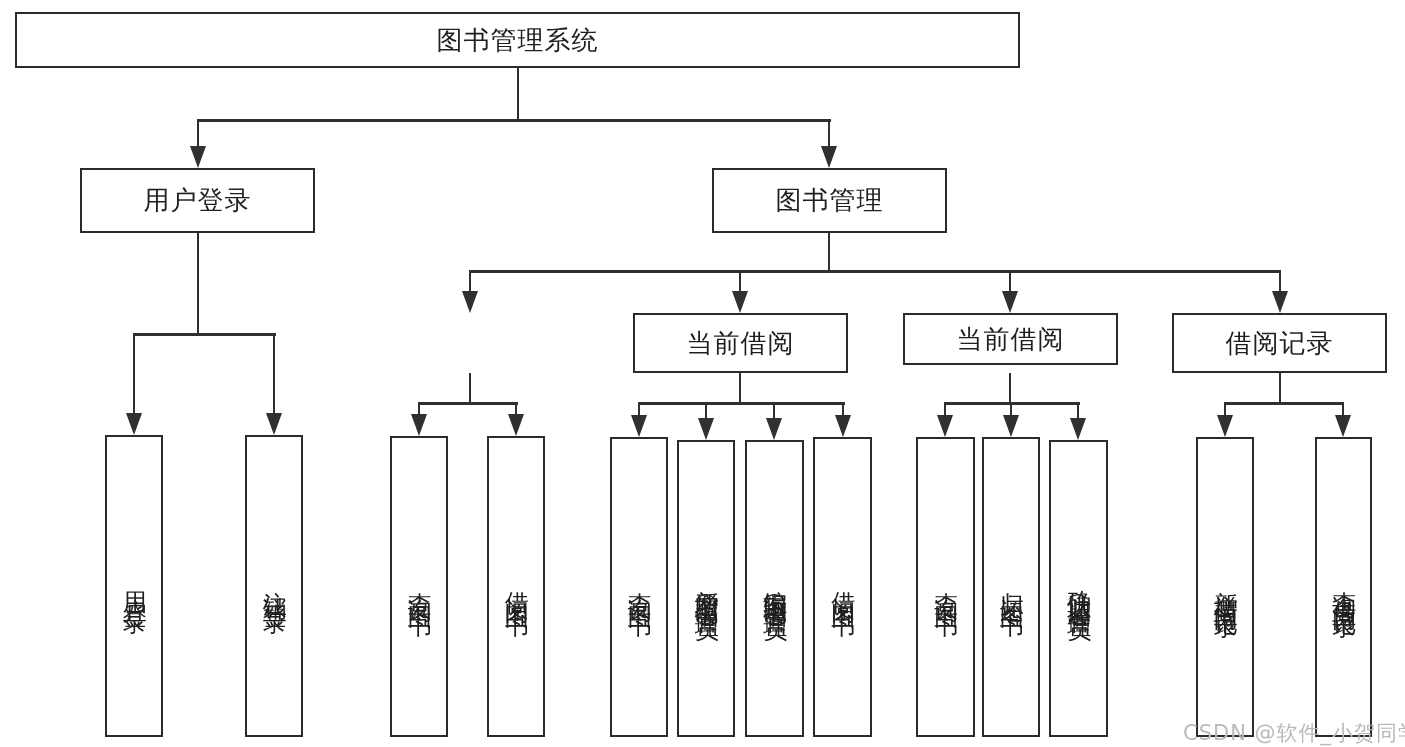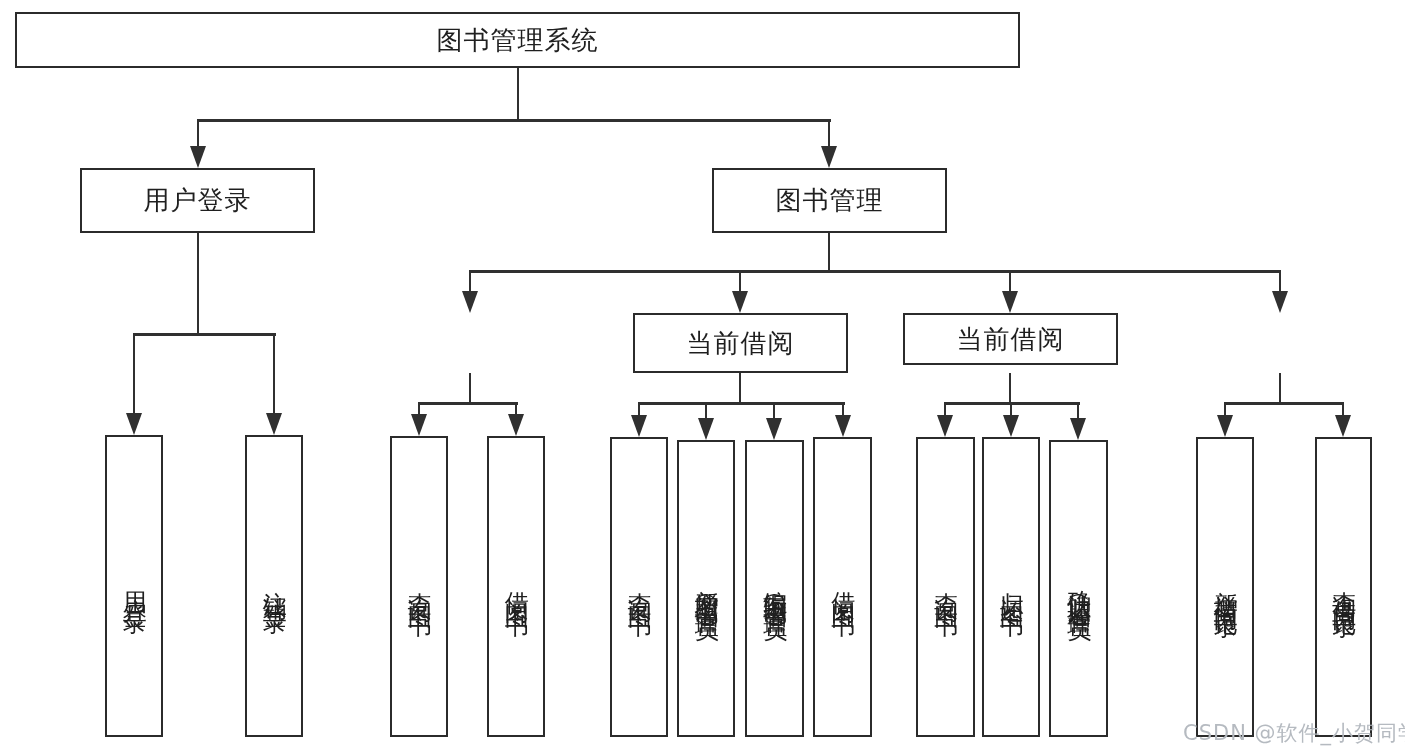--- a/index.html
+++ b/index.html
@@ -77,20 +77,23 @@
   <div class="arrow" style="left:1002px;top:291px;"></div>
   <div class="edge v" style="left:1279px;top:270px;height:33px;"></div>
   <div class="arrow" style="left:1272px;top:291px;"></div>
 
   <div class="node" style="left:633px;top:313px;width:215px;height:60px;">
     <span class="hlabel">当前借阅</span>
   </div>
   <div class="node" style="left:903px;top:313px;width:215px;height:52px;">
     <span class="hlabel">当前借阅</span>
   </div>
+  <div class="node" style="left:1172px;top:313px;width:215px;height:60px;">
+    <span class="hlabel">借阅记录</span>
+  </div>
 
   <div class="edge v" style="left:469px;top:373px;height:31px;"></div>
   <div class="edge h" style="left:419px;top:402px;width:99px;"></div>
   <div class="edge v" style="left:418px;top:402px;height:22px;"></div>
   <div class="arrow" style="left:411px;top:414px;"></div>
   <div class="edge v" style="left:515px;top:402px;height:22px;"></div>
   <div class="arrow" style="left:508px;top:414px;"></div>
 
   <div class="edge v" style="left:739px;top:373px;height:31px;"></div>
   <div class="edge h" style="left:639px;top:402px;width:206px;"></div>

